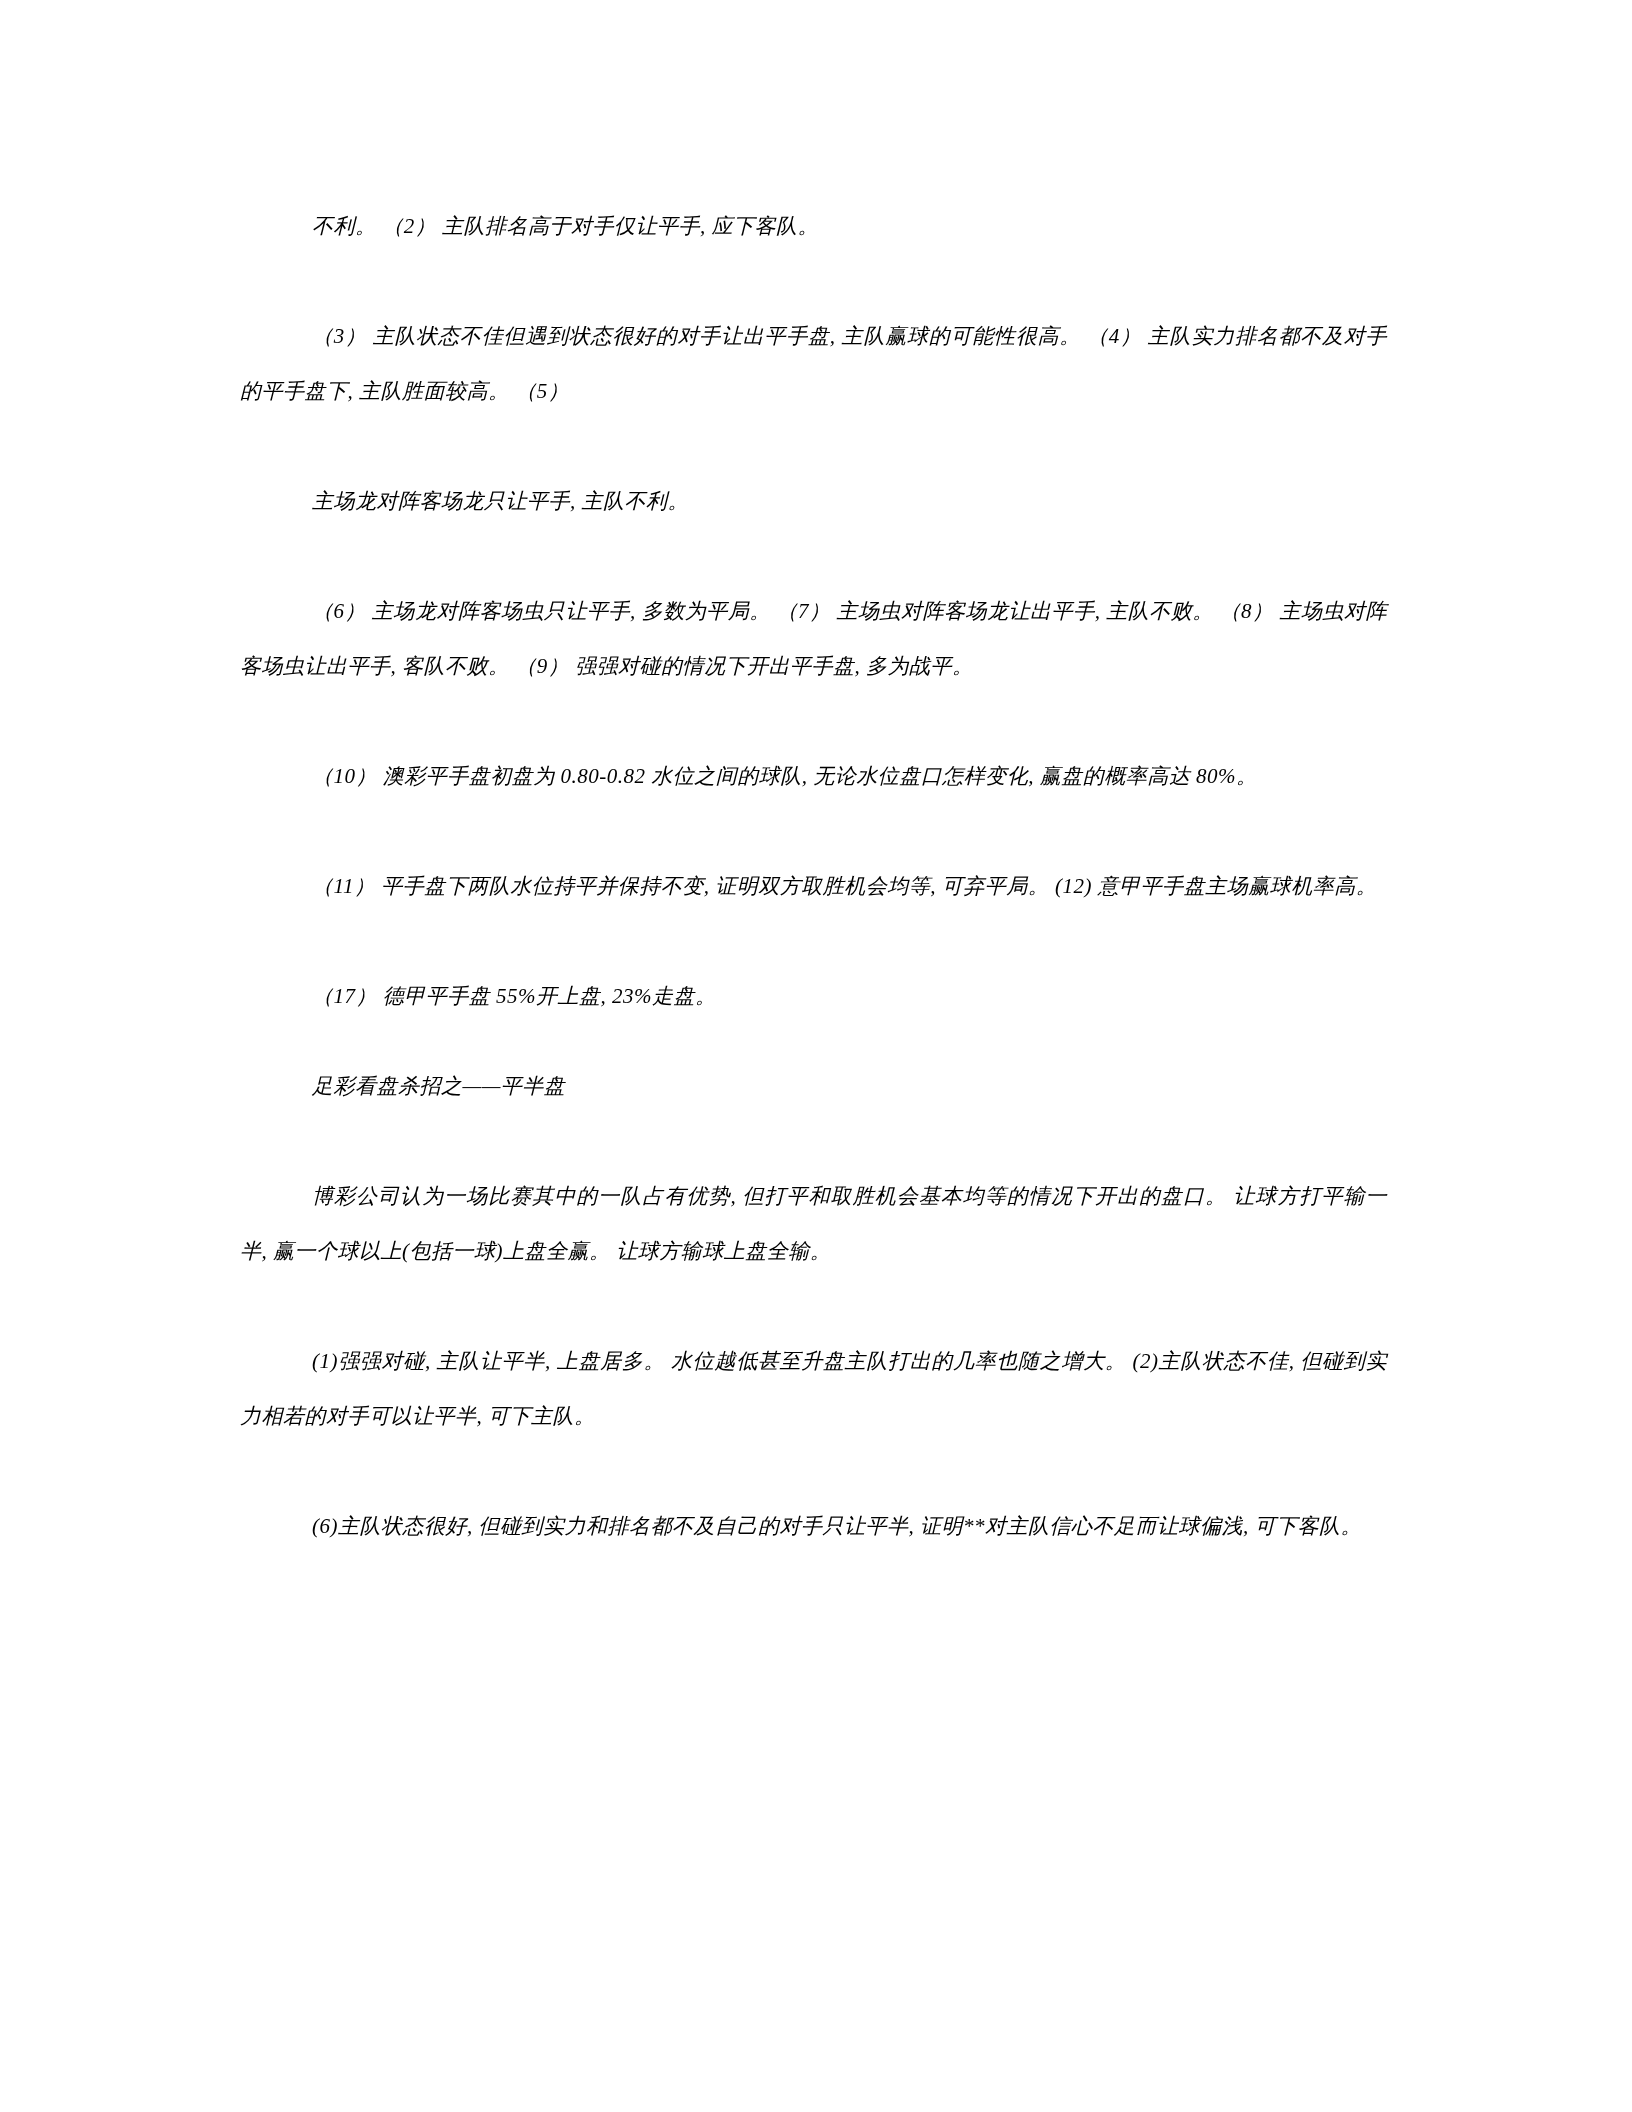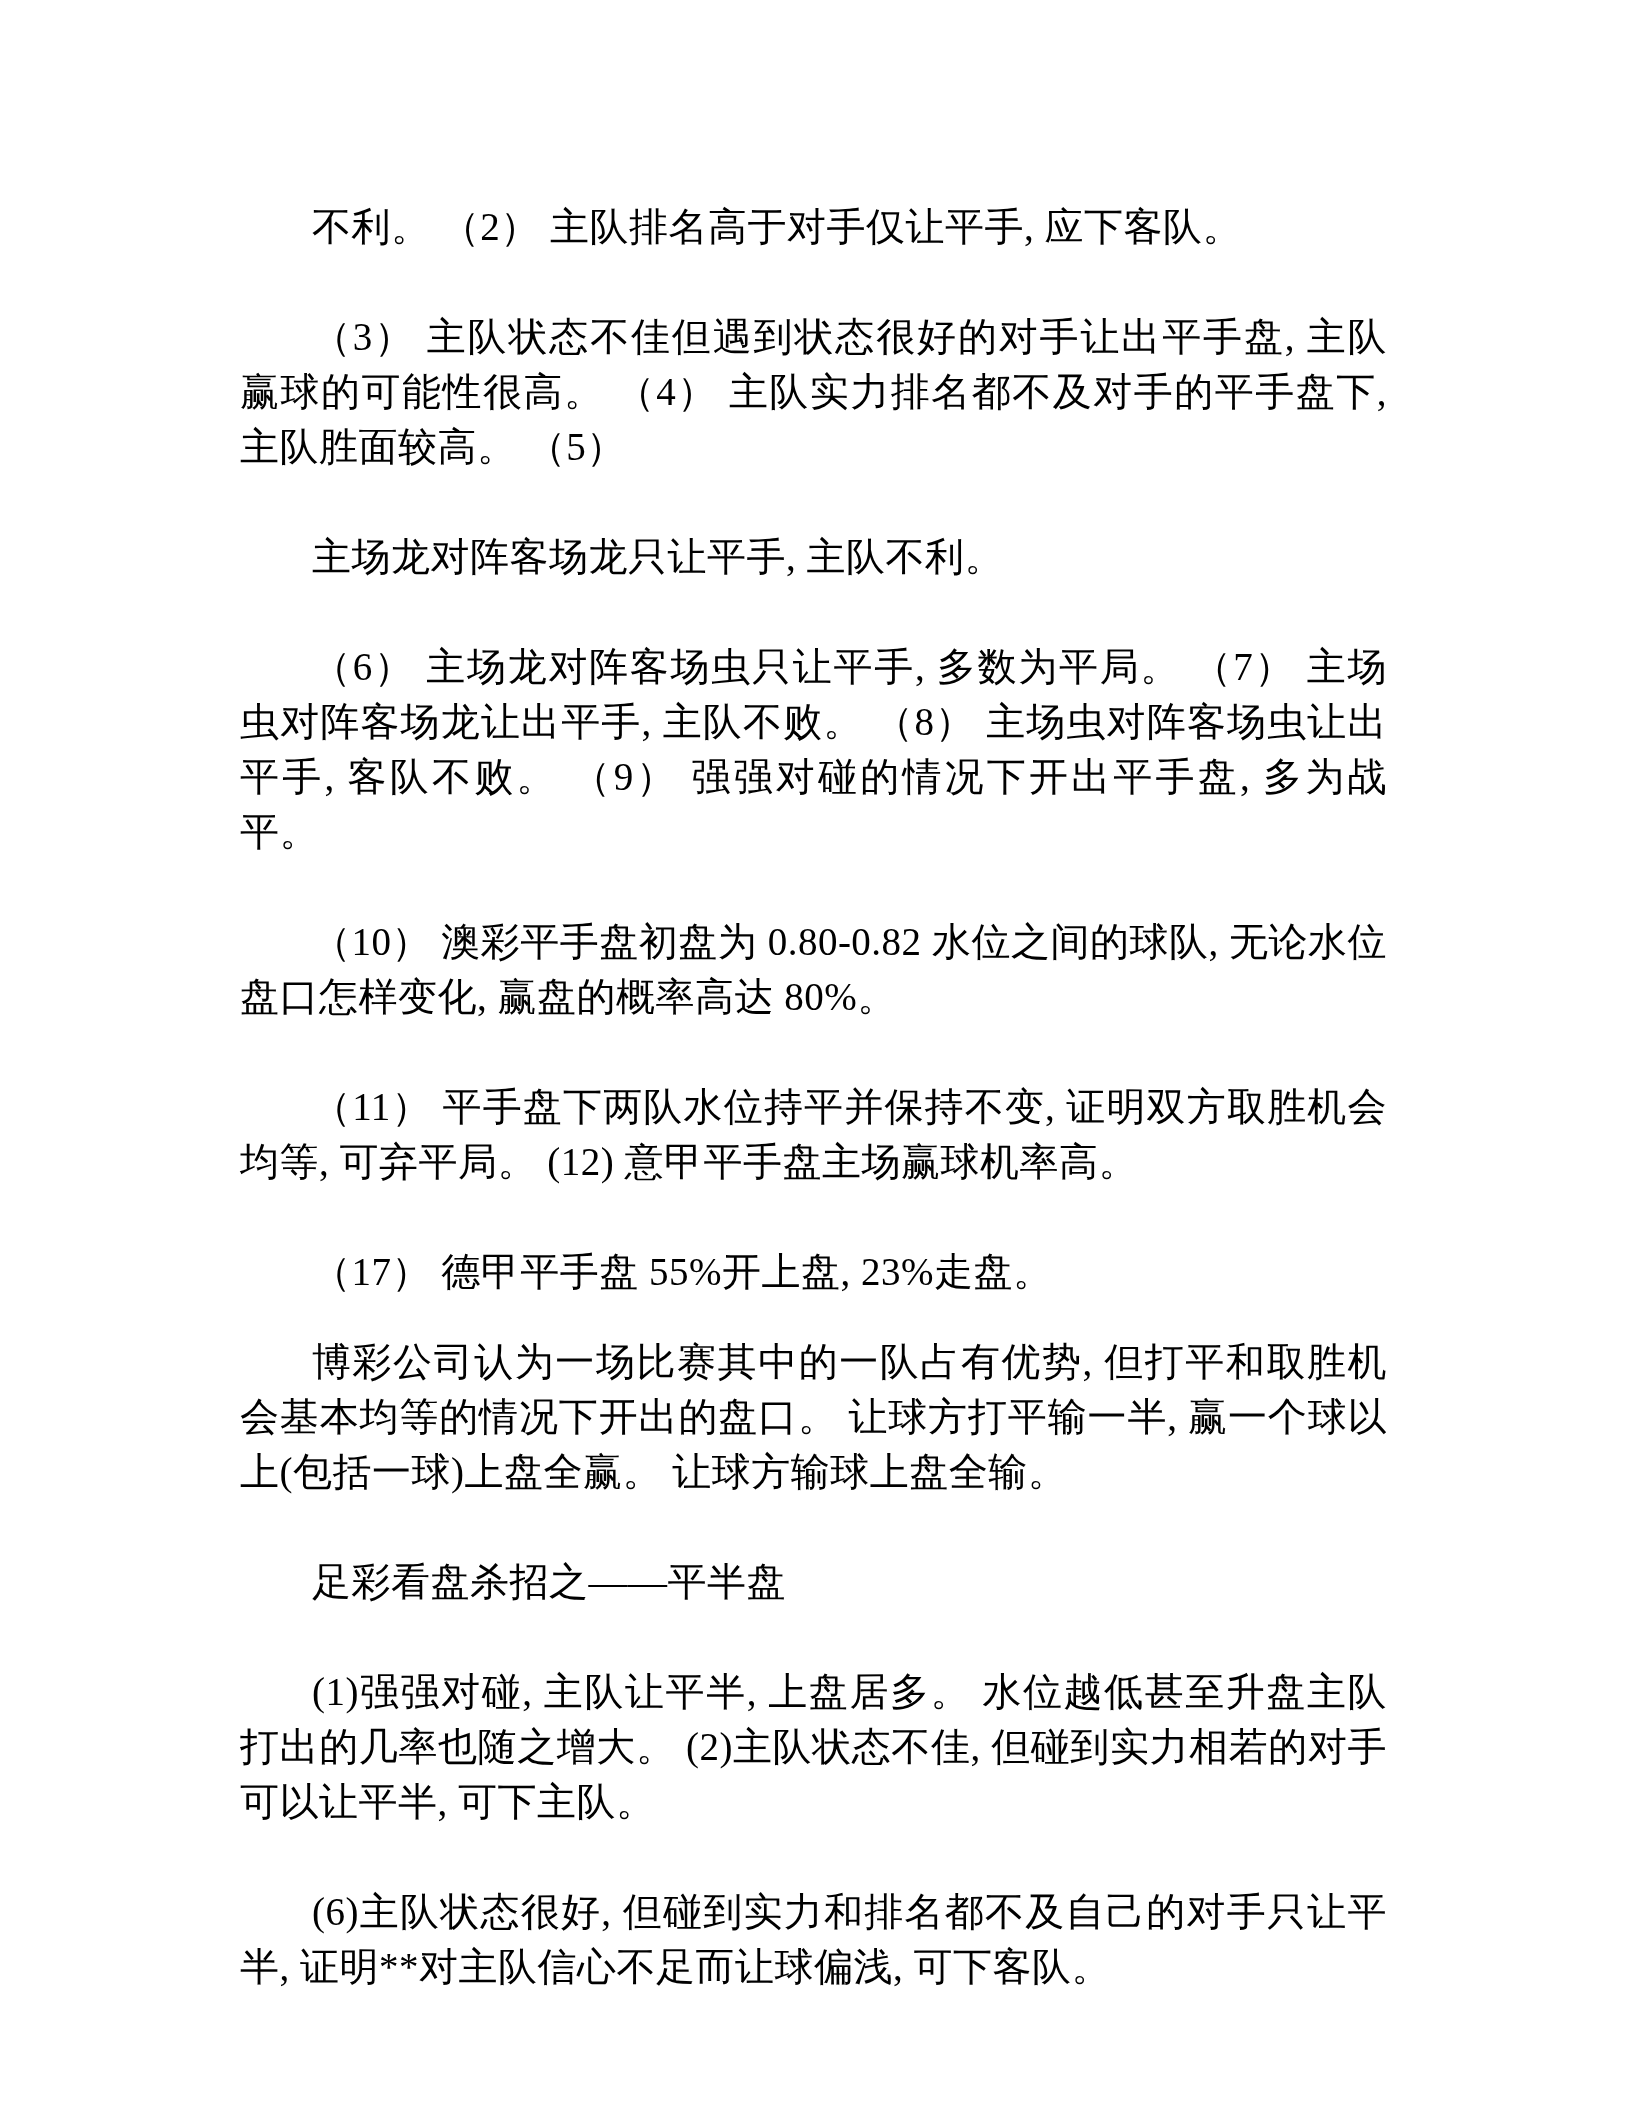--- a/index.html
+++ b/index.html
@@ -13,39 +13,40 @@
     height: 2112px;
     background: #ffffff;
     overflow: hidden;
     box-sizing: border-box;
     padding: 199px 237px 0 240px;
     font-family: "Liberation Serif", "DejaVu Serif", serif;
     color: #000000;
   }
   .para {
     margin: 0 8px 55px 0;
-    font-size: 39px;
+    font-size: 21px;
     line-height: 55px;
     text-align: justify;
     text-indent: 72px;
     letter-spacing: 0.5px;
     word-break: break-all;
+    font-style: italic;
   }
   .para.tight {
     margin-bottom: 35px;
   }
 </style>
 </head>
 <body>
 
 <div class="page">
   <p class="para">不利。 （2） 主队排名高于对手仅让平手, 应下客队。</p>
   <p class="para">（3） 主队状态不佳但遇到状态很好的对手让出平手盘, 主队赢球的可能性很高。 （4） 主队实力排名都不及对手的平手盘下, 主队胜面较高。 （5）</p>
   <p class="para">主场龙对阵客场龙只让平手, 主队不利。</p>
   <p class="para">（6） 主场龙对阵客场虫只让平手, 多数为平局。 （7） 主场虫对阵客场龙让出平手, 主队不败。 （8） 主场虫对阵客场虫让出平手, 客队不败。 （9） 强强对碰的情况下开出平手盘, 多为战平。</p>
   <p class="para">（10） 澳彩平手盘初盘为 0.80-0.82 水位之间的球队, 无论水位盘口怎样变化, 赢盘的概率高达 80%。</p>
   <p class="para">（11） 平手盘下两队水位持平并保持不变, 证明双方取胜机会均等, 可弃平局。 (12) 意甲平手盘主场赢球机率高。</p>
   <p class="para tight">（17） 德甲平手盘 55%开上盘, 23%走盘。</p>
+  <p class="para">足彩看盘杀招之——平半盘</p>
   <p class="para">博彩公司认为一场比赛其中的一队占有优势, 但打平和取胜机会基本均等的情况下开出的盘口。 让球方打平输一半, 赢一个球以上(包括一球)上盘全赢。 让球方输球上盘全输。</p>
-  <p class="para">足彩看盘杀招之——平半盘</p>
   <p class="para">(1)强强对碰, 主队让平半, 上盘居多。 水位越低甚至升盘主队打出的几率也随之增大。 (2)主队状态不佳, 但碰到实力相若的对手可以让平半, 可下主队。</p>
   <p class="para">(6)主队状态很好, 但碰到实力和排名都不及自己的对手只让平半, 证明**对主队信心不足而让球偏浅, 可下客队。</p>
 </div>
 
 </body></html>

